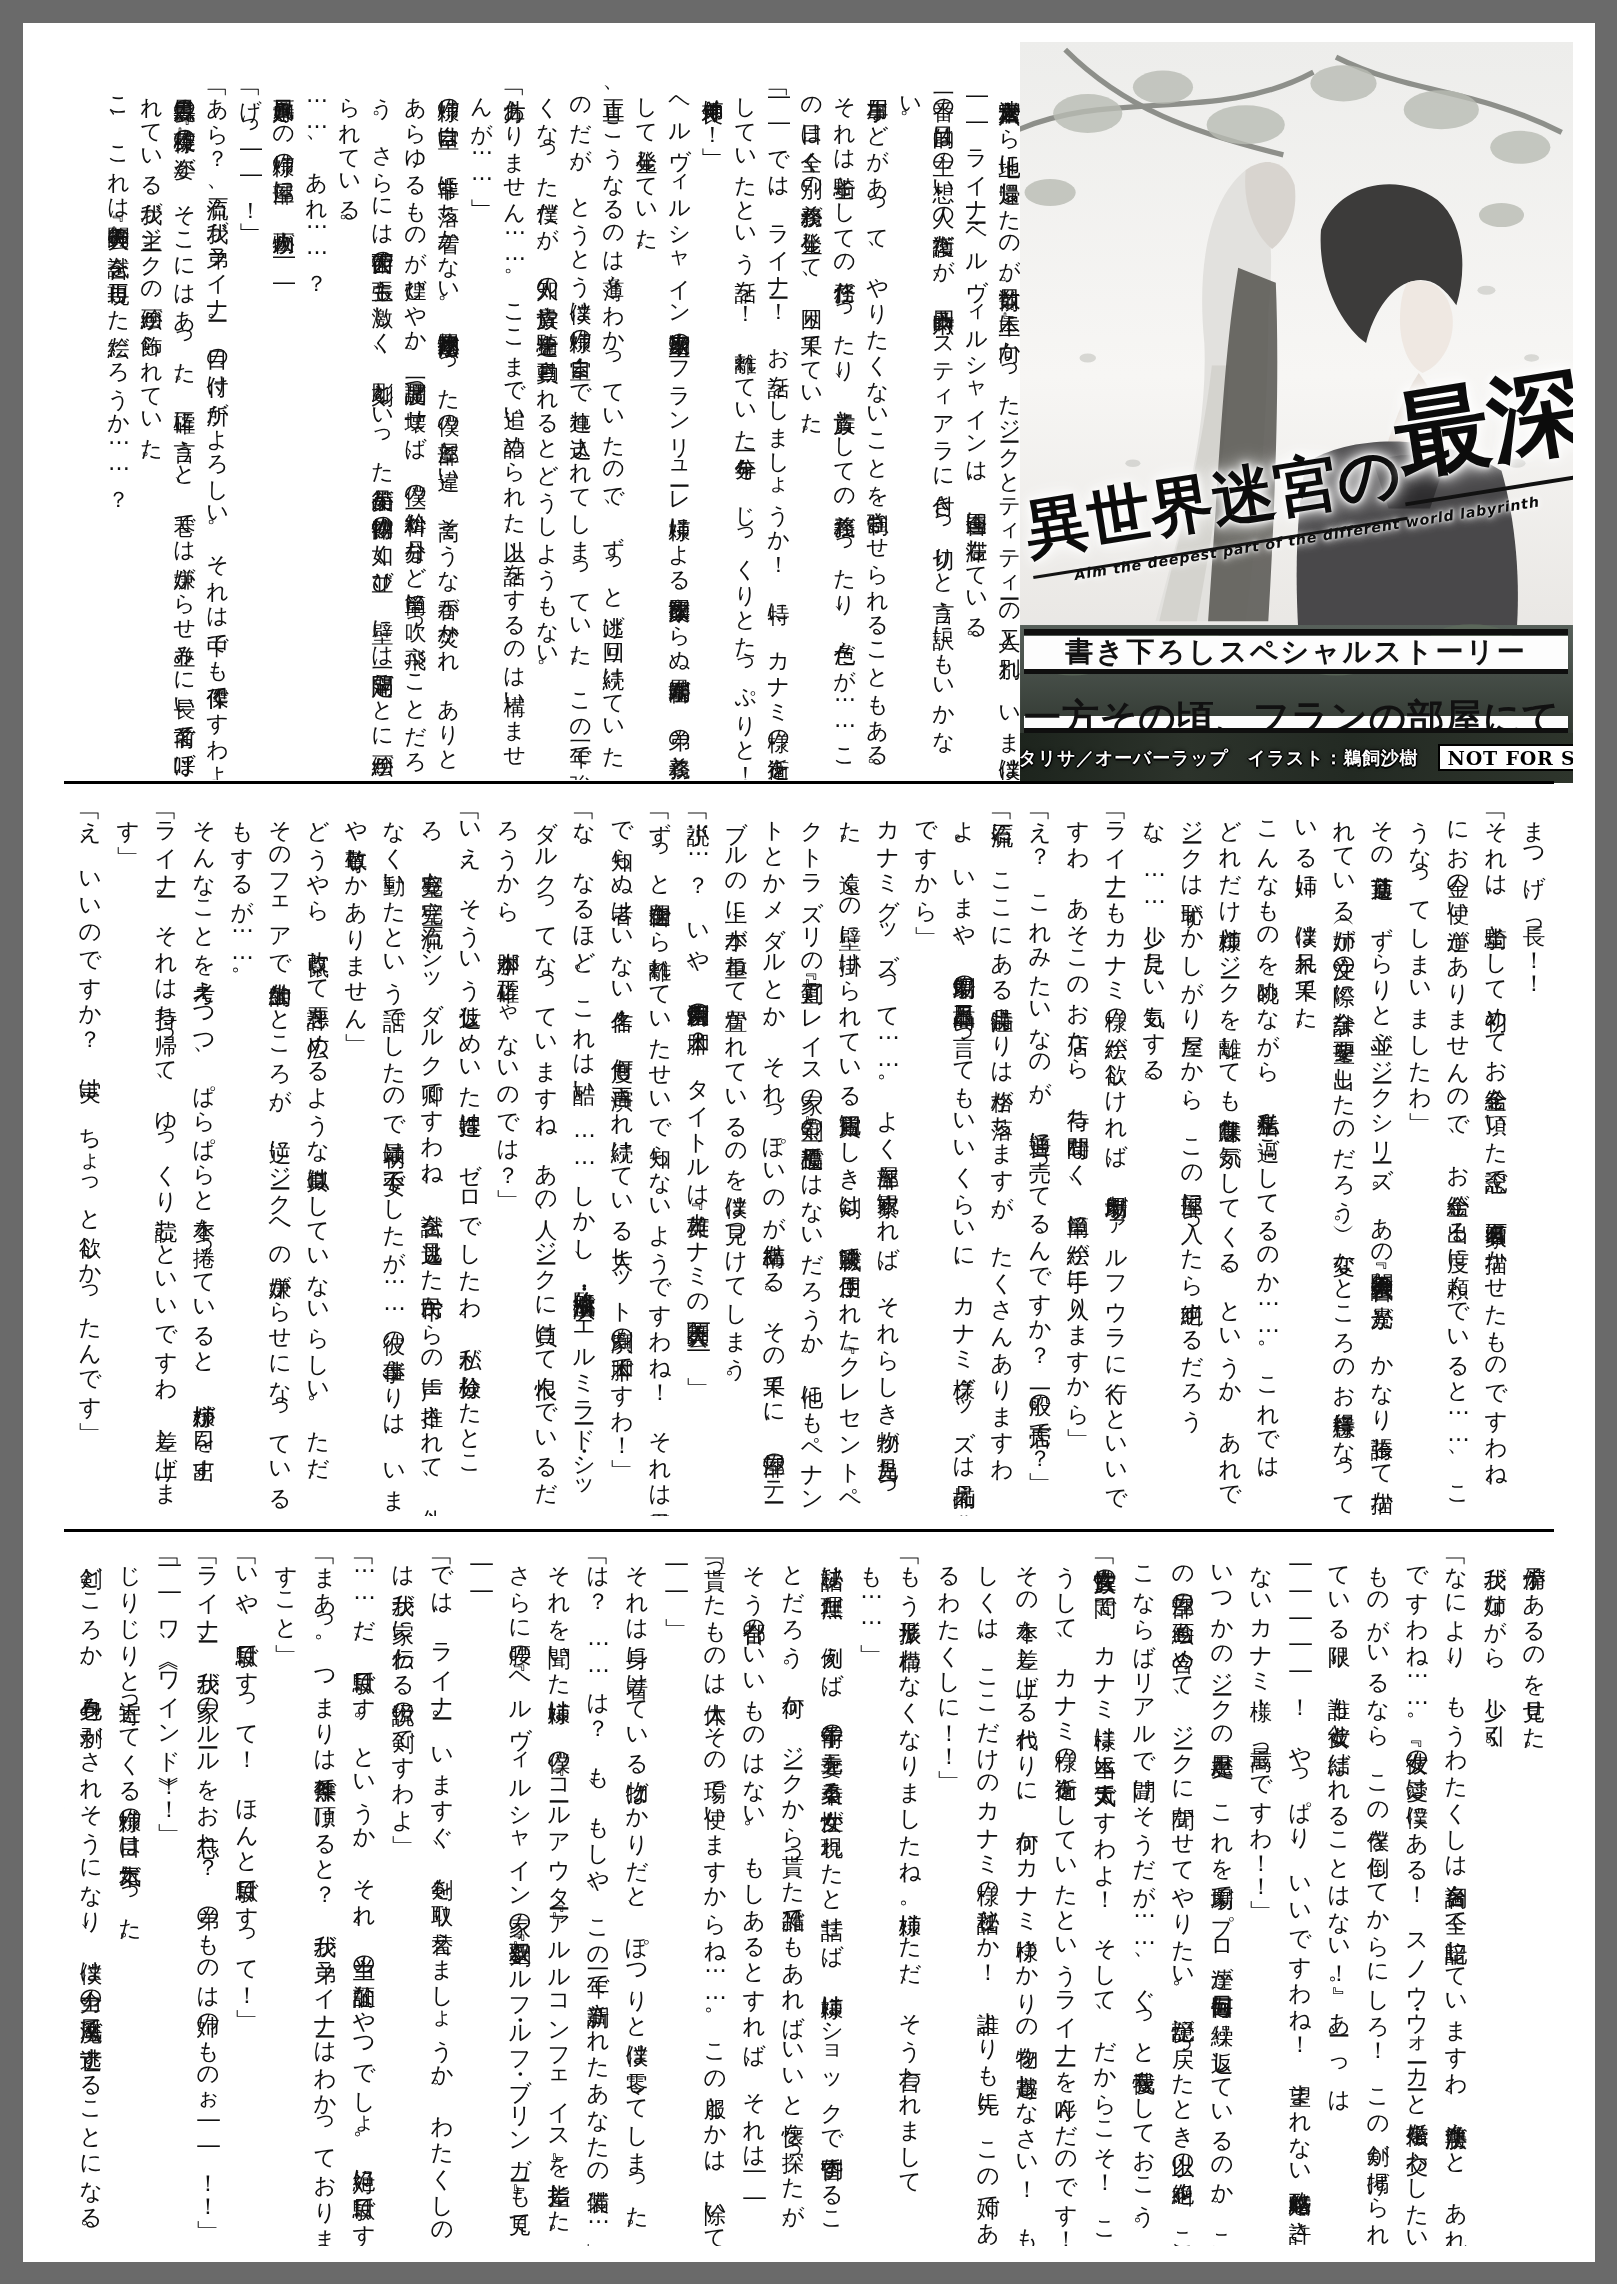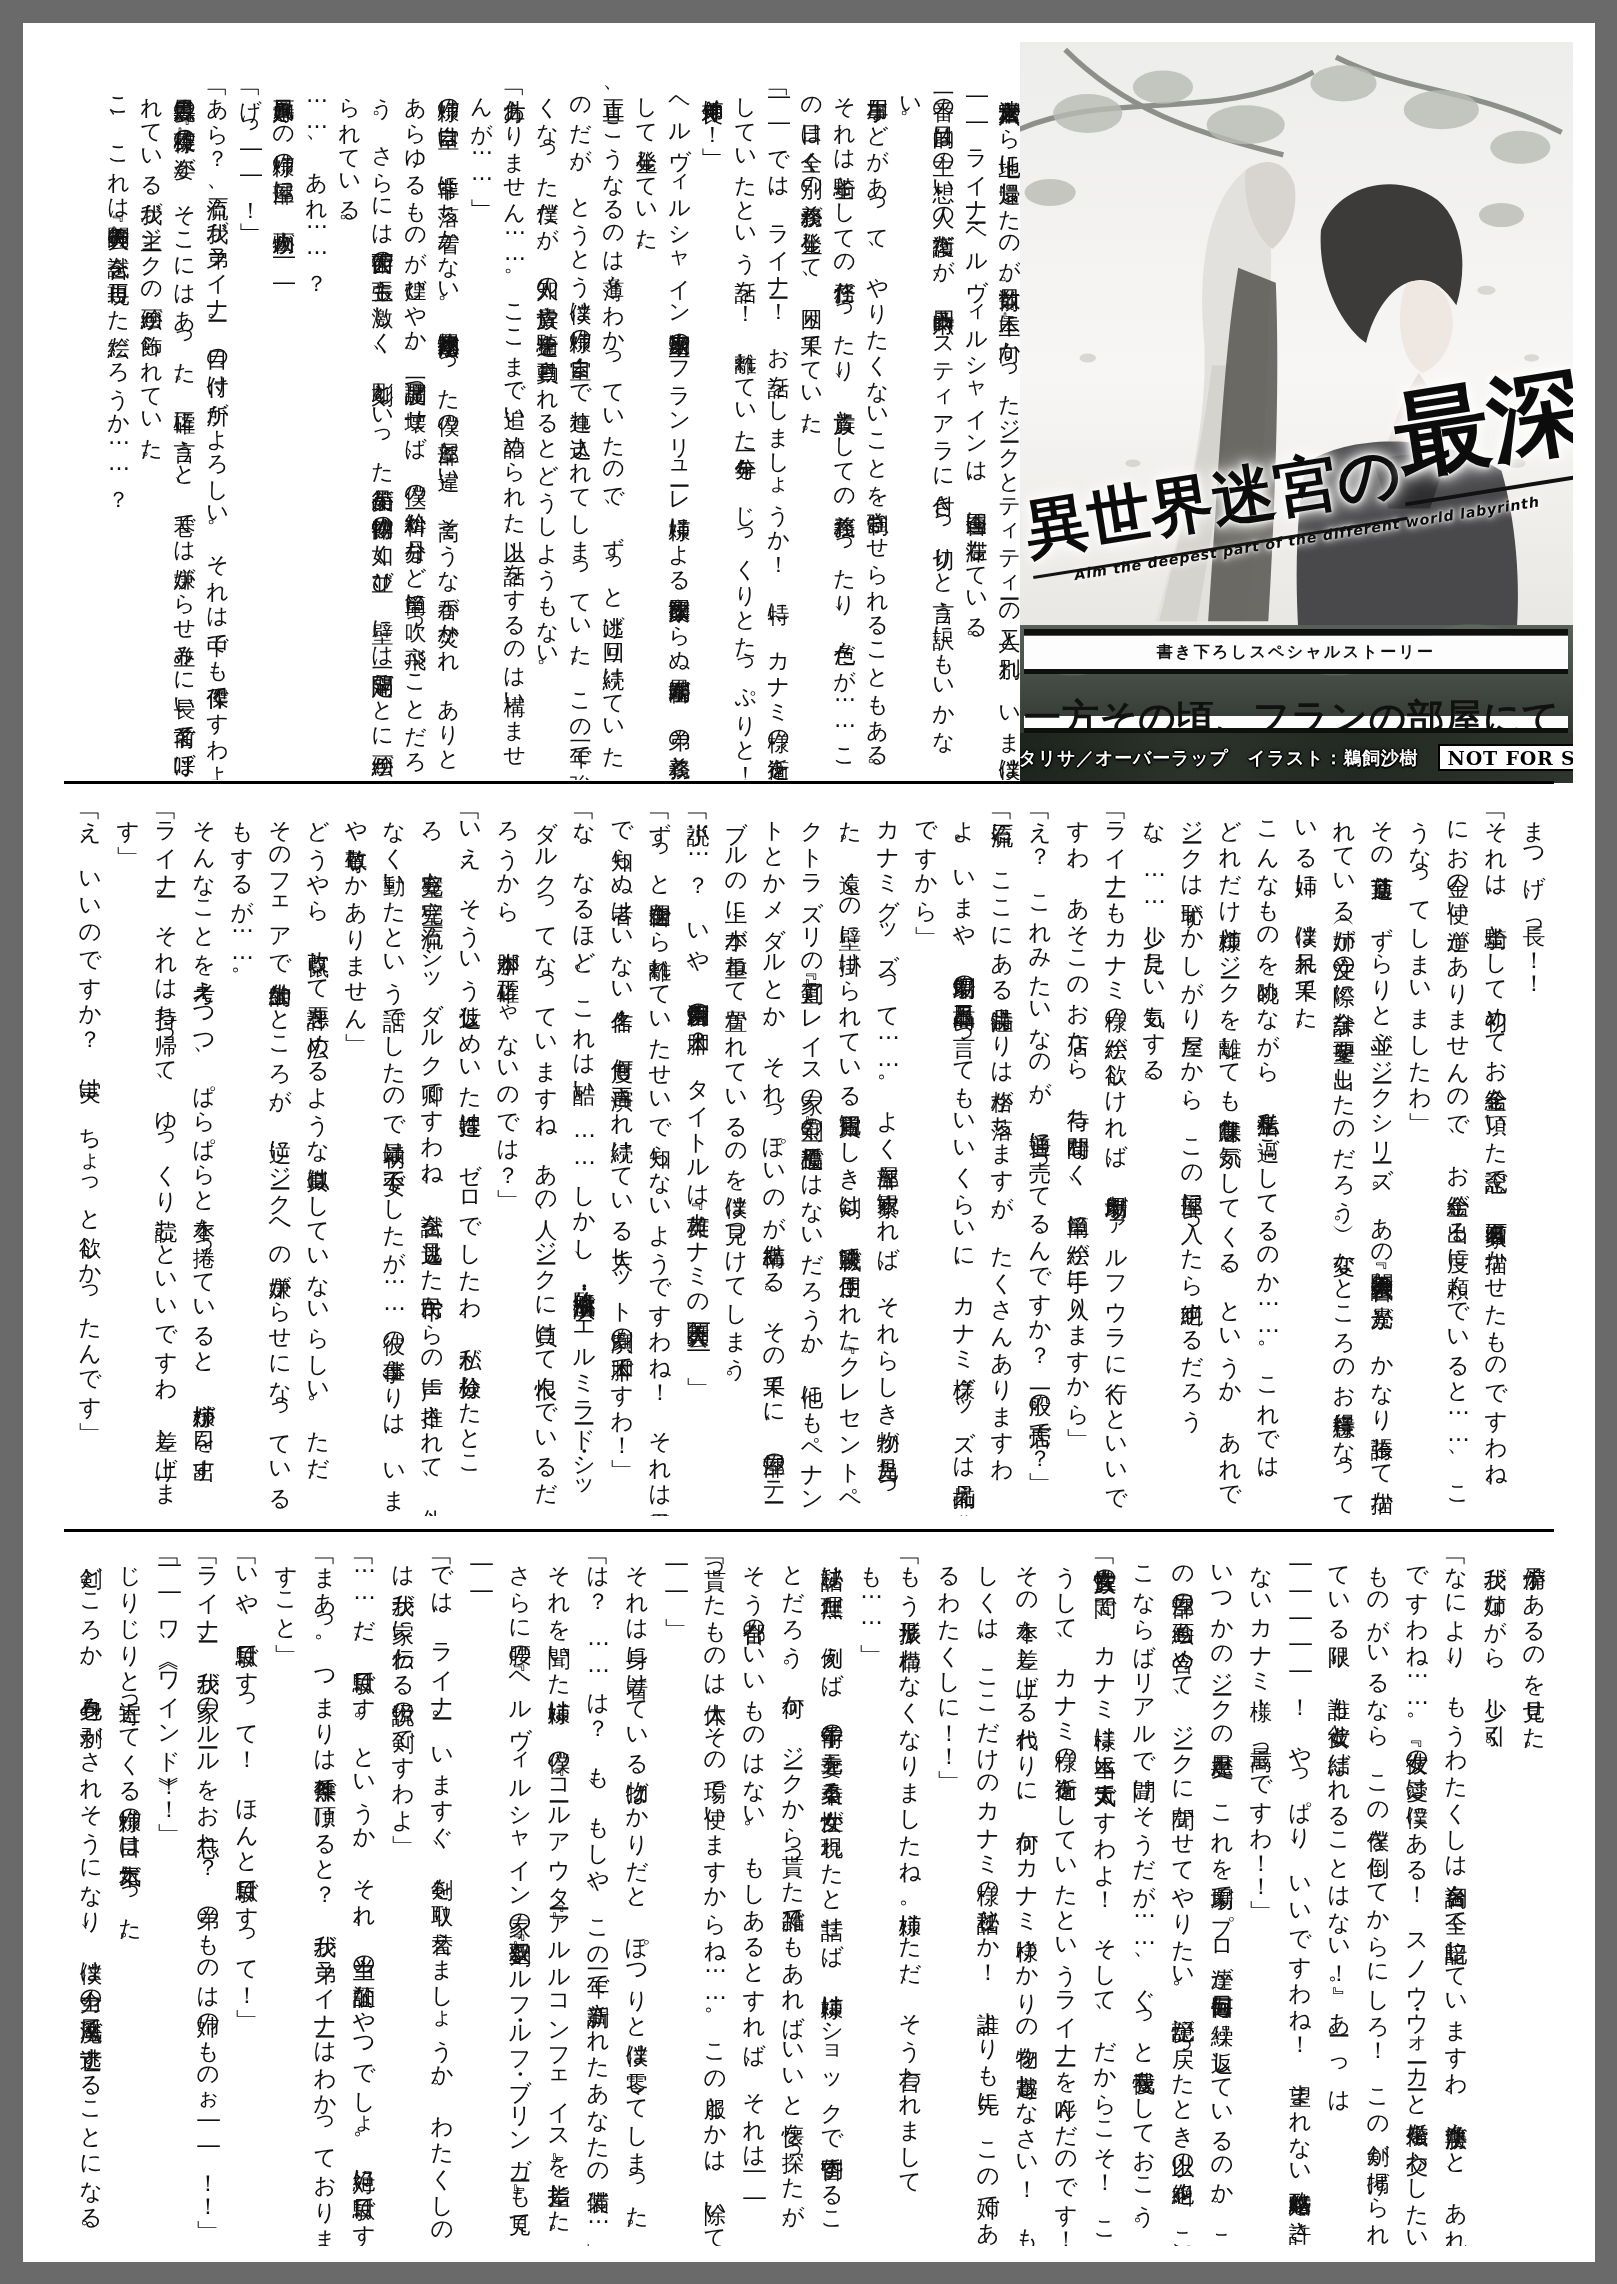--- a/index.html
+++ b/index.html
@@ -51,21 +51,21 @@
     display:block;margin-top:1.5px;
     font-size:14.3px;font-style:italic;font-weight:bold;letter-spacing:0.8px;
     color:#0c0c0c;text-shadow:0 0 3px #fff,0 0 6px #fff,0 0 10.5px #fff;
   }
   .bar{position:absolute;left:4.5px;width:544px;background:#0f0f0f;}
   .bar-a{top:587px;height:6.8px;}
   .bar-b{top:627px;height:5.3px;}
   .bar-c{top:686px;height:5.3px;}
   .strip{position:absolute;left:4.5px;width:544px;background:#fdfdfd;
     display:flex;align-items:center;justify-content:center;color:#111;}
-  .strip-label{top:594px;height:33px;font-size:16px;font-weight:bold;letter-spacing:2.3px;}
+  .strip-label{top:594px;height:33px;font-size:28px;font-weight:bold;letter-spacing:2.3px;}
   .strip-title{top:632px;height:54px;
     font-family:"DejaVu Serif","Liberation Serif",serif;
     font-size:37px;font-weight:bold;letter-spacing:0.8px;margin-top:42px;}
   .credit-band{
     position:absolute;left:0;top:691px;width:553px;height:50px;
     background:linear-gradient(90deg,#1d241d,#2c332b 30%,#232a23 60%,#2e352c);
     display:flex;align-items:center;justify-content:center;gap:19.6px;
   }
   .credit-text{
     color:#fff;font-size:18px;font-weight:bold;letter-spacing:0.8px;

